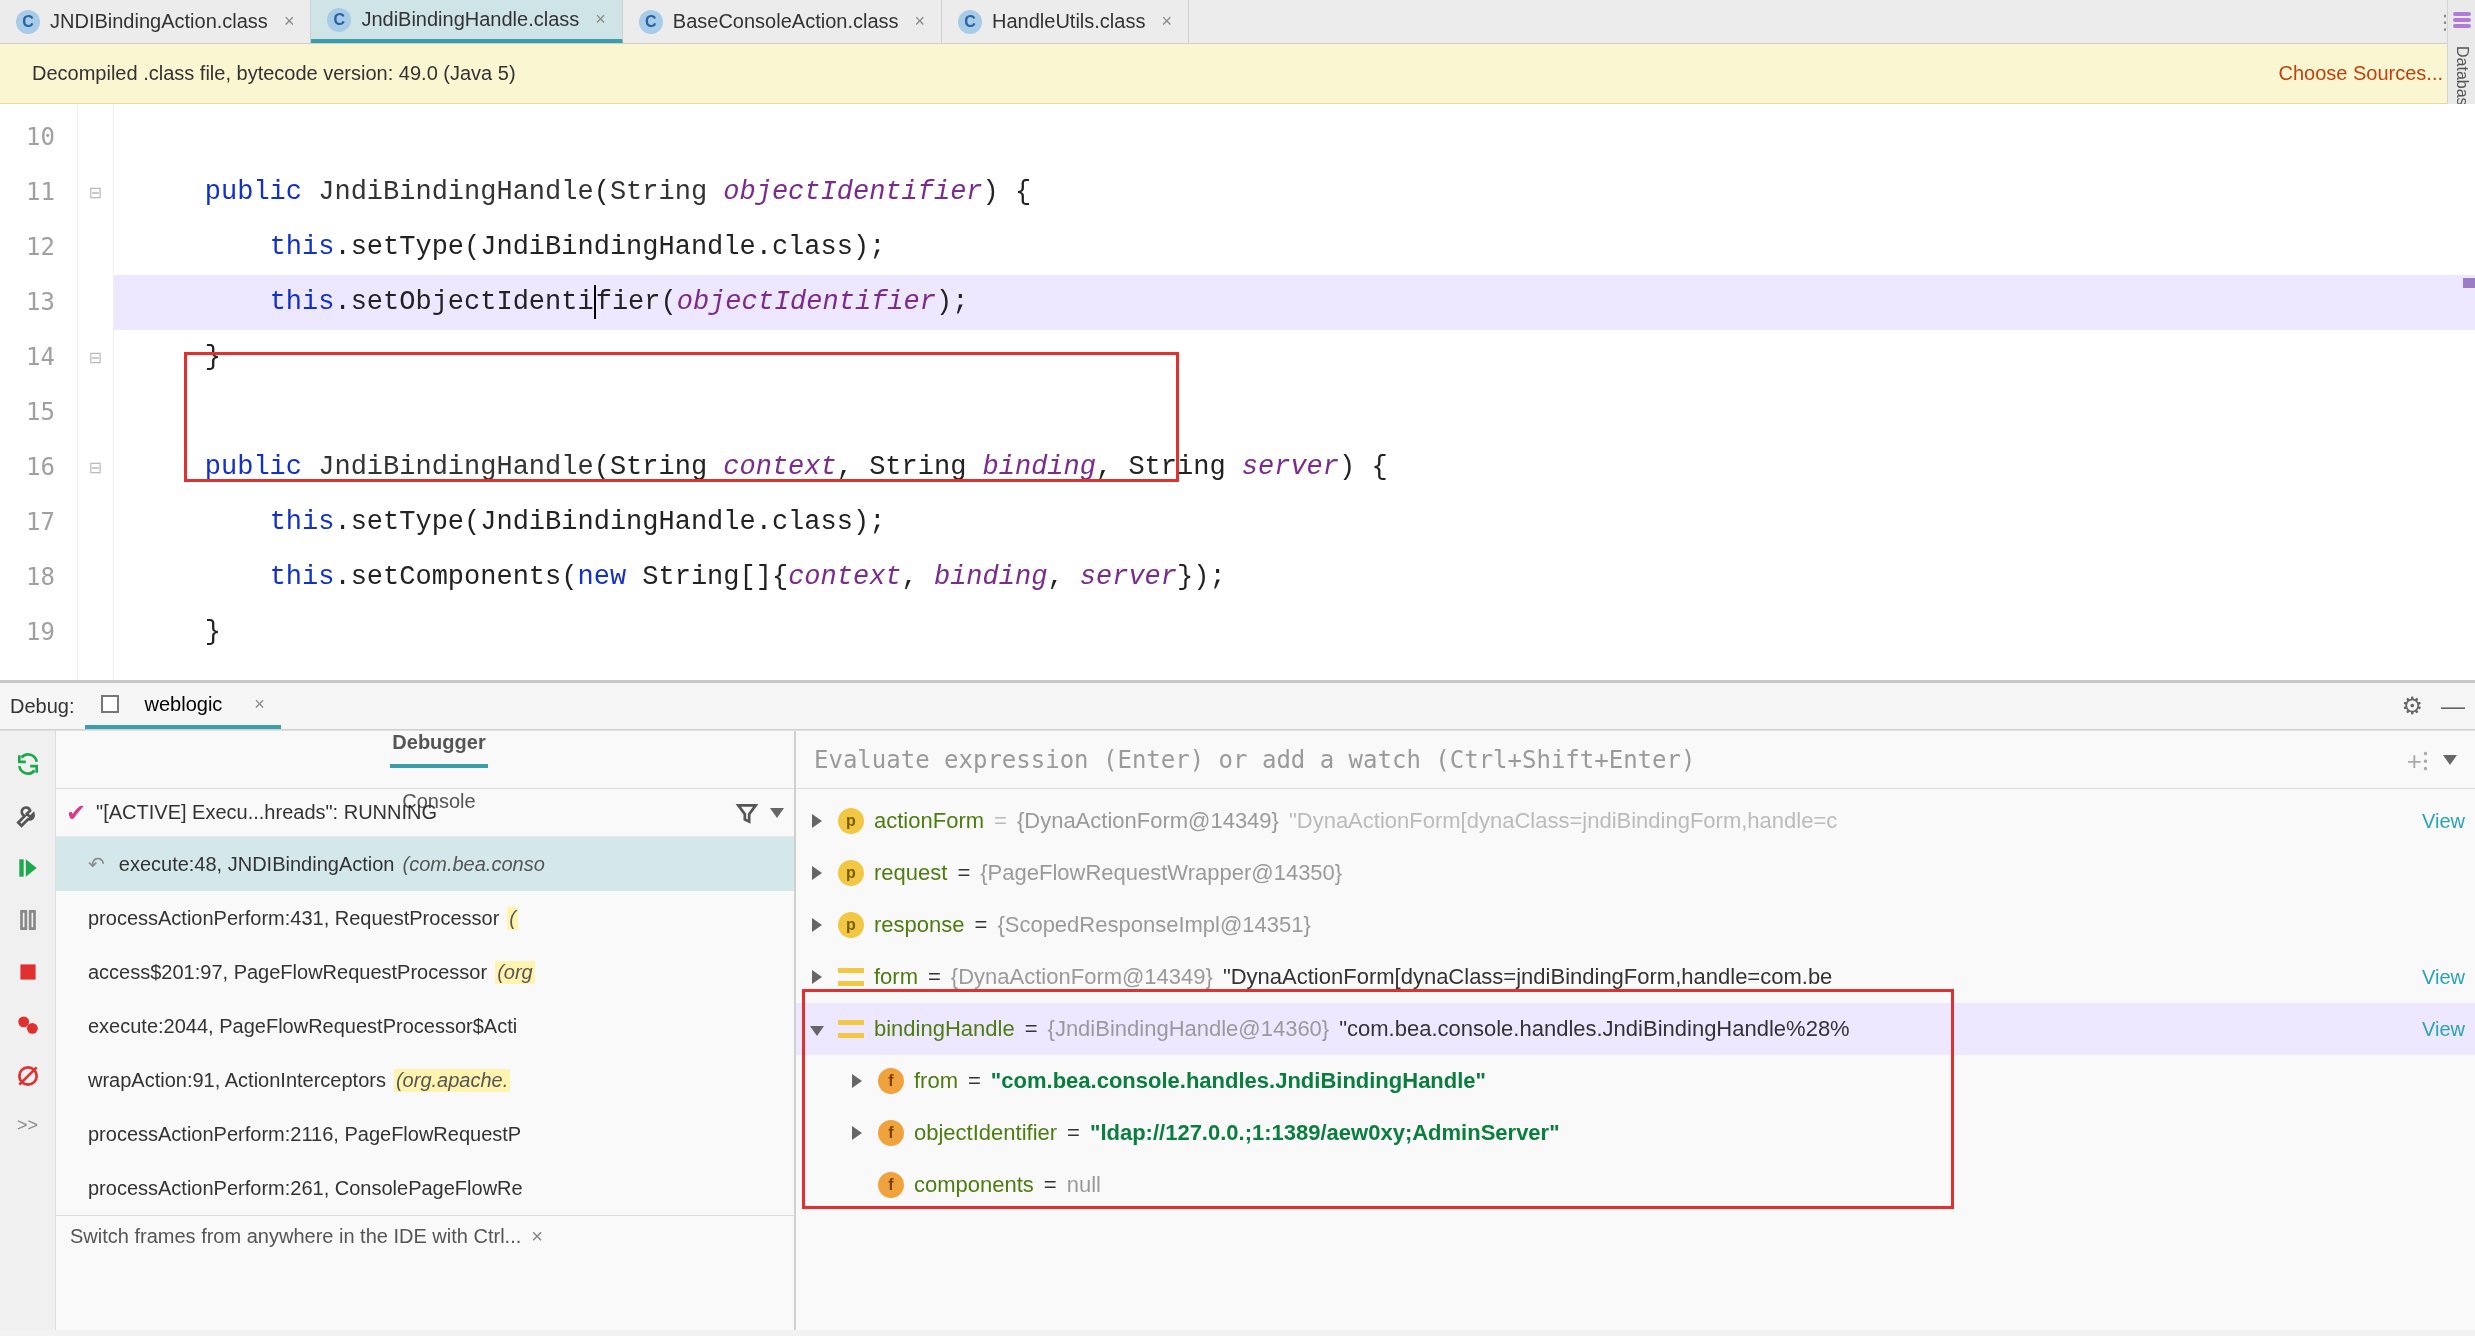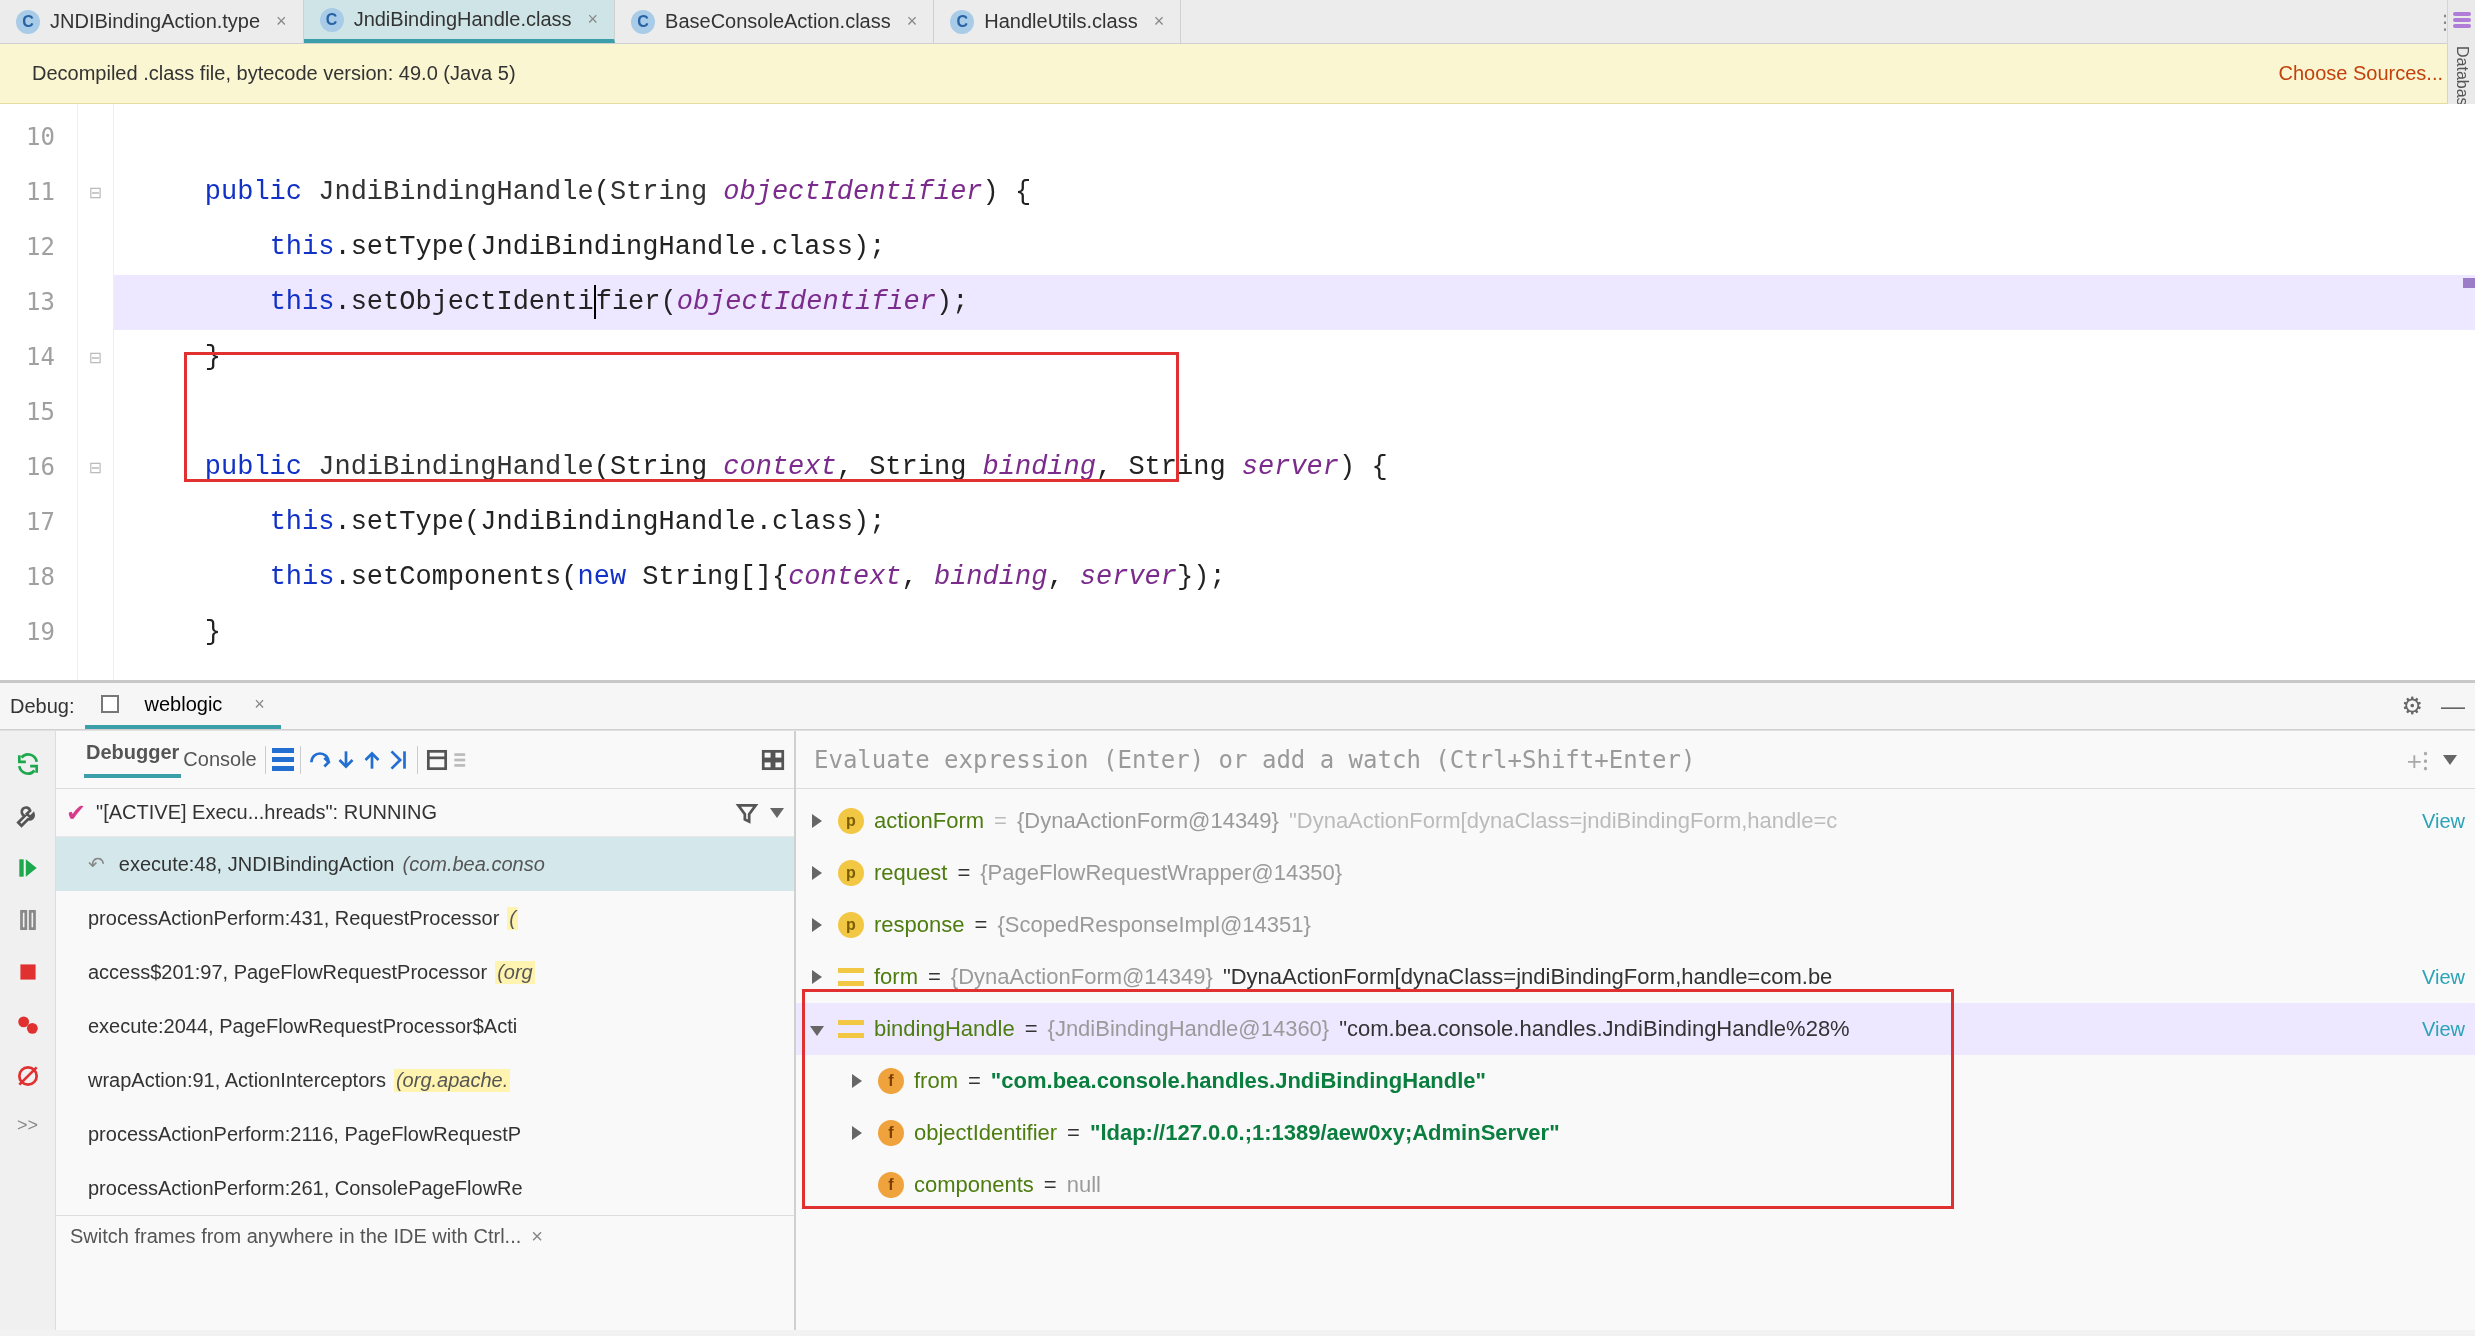--- a/index.html
+++ b/index.html
@@ -46,21 +46,21 @@
     .debug-bar .runcfg .sq { width:18px; height:18px; border:2px solid #777; background:#fff; }
     .debug-bar .x { color:#888; font-size:18px; margin-left:6px; }
     .debug-bar-right { margin-left:auto; display:flex; gap:18px; color:#666; font-size:24px; }
 
     
     .dbg-body { display: flex; height: 600px; background:#f9f9f9; border-top:1px solid #e0e0e0; }
     .dbg-leftbar { width: 56px; background: #f0f0f0; border-right: 1px solid #ddd; display: flex; flex-direction: column; align-items: center; gap: 26px; padding-top: 20px; }
     .ic { width: 26px; height: 26px; display:block; }
 
     .dbg-center { width: 740px; display:flex; flex-direction:column; border-right:2px solid #d0d0d0; }
-    .dbg-tabs2 { display:flex; align-items:center; height:58px; padding-left:28px; border-bottom:1px solid #ddd; }
+    .dbg-tabs2 { display:flex; align-items:center; gap: 22px; height:58px; padding-left:28px; border-bottom:1px solid #ddd;flex-direction:column; }
     .dbg-tabs2 .t { color:#555; padding:0 2px; cursor:pointer; }
     .dbg-tabs2 .t.active { font-weight:600; border-bottom:4px solid #3a9fa8; padding-bottom:10px; }
     .dbg-tabs2 .sep { width:1px; height:28px; background:#ccc; margin:0 6px; }
     .dbg-tabs2 .ico-blue { color:#226fd1; }
 
     .thread-row { display:flex; align-items:center; height:48px; padding:0 10px; gap:10px; border-bottom:1px solid #e8e8e8; }
     .thread-row .chk { color:#d83b8a; font-size:24px; }
     .thread-row .txt { flex:1; color:#333; white-space:nowrap; overflow:hidden; text-overflow:ellipsis; }
     .thread-row .filter-ico { color:#555; }
 
@@ -105,21 +105,21 @@
     .tiny-svg { fill:none; stroke:currentColor; stroke-width:2.5; }
 
   </style>
 </head>
 <body>
 
 <div class="tabs-row">
   <div class="tabs">
     <div class="tab">
       <span class="c-ico">C</span>
-      <span>JNDIBindingAction.type</span>
+      <span>JNDIBindingAction.class</span>
       <span class="x">×</span>
     </div>
     <div class="tab active">
       <span class="c-ico">C</span>
       <span>JndiBindingHandle.class</span>
       <span class="x">×</span>
     </div>
     <div class="tab">
       <span class="c-ico">C</span>
       <span>BaseConsoleAction.class</span>

